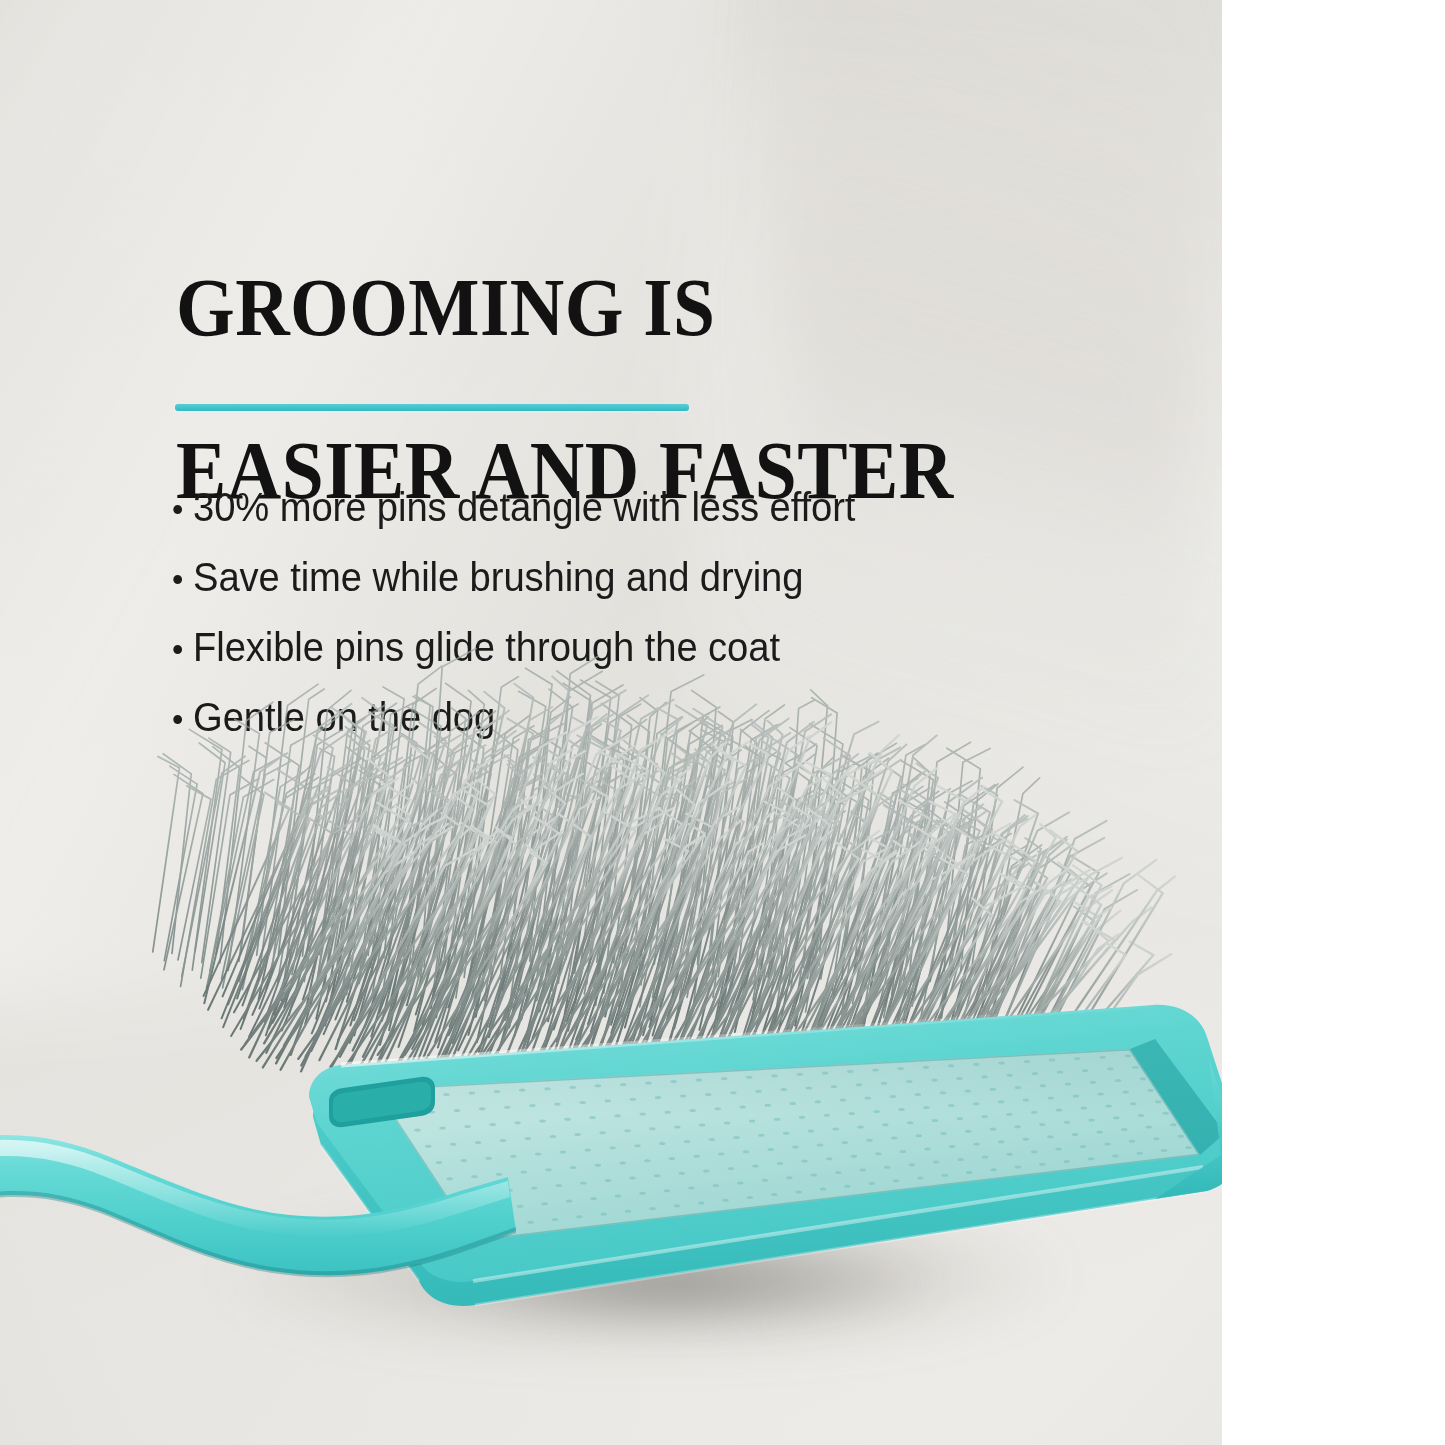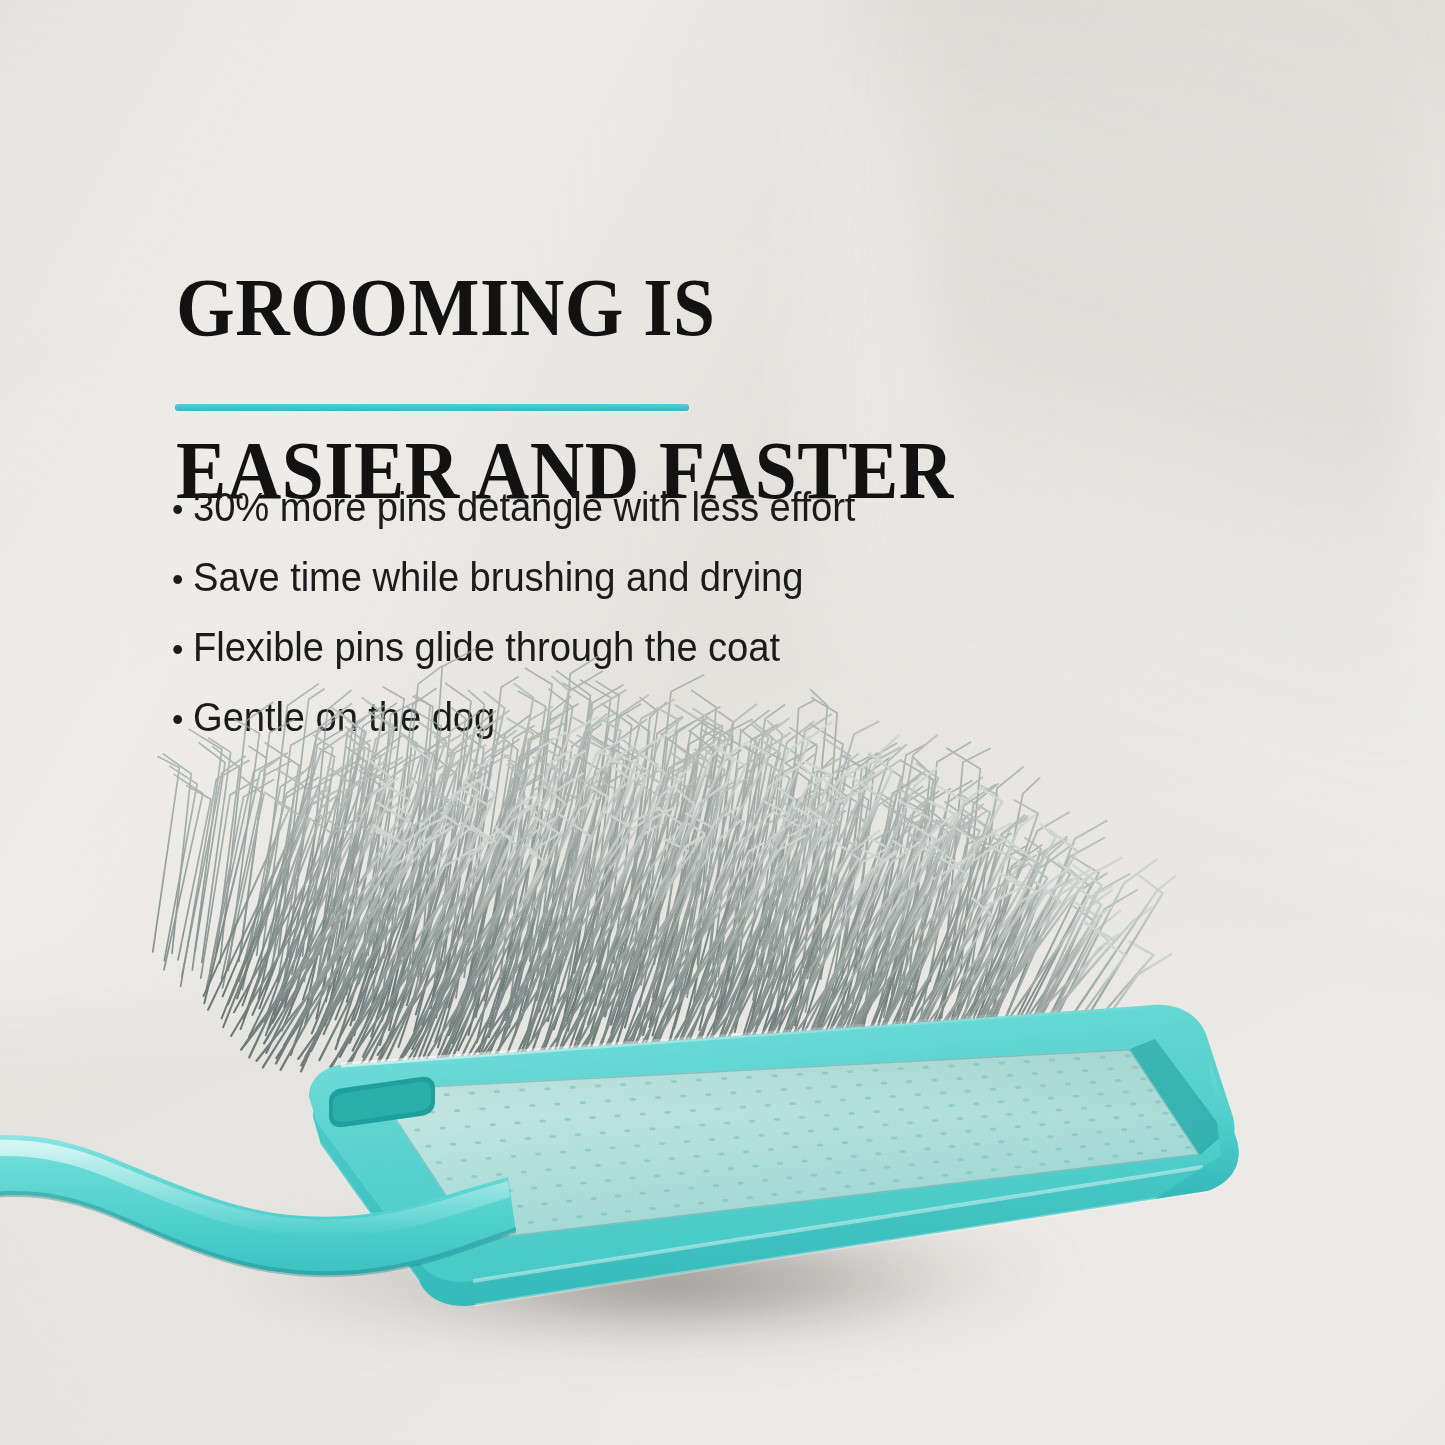--- a/index.html
+++ b/index.html
@@ -6,21 +6,21 @@
     margin: 0;
     padding: 0;
     background: #ffffff;
   }
   body {
     font-family: "Liberation Sans", sans-serif;
   }
 
   #canvas {
     position: relative;
-    width: 1445px;
+    width: 1222px;
     height: 1445px;
     overflow: hidden;
     background: #e0ded9;
   }
 
   
   .bg-base {
     position: absolute;
     inset: 0;
     background:

